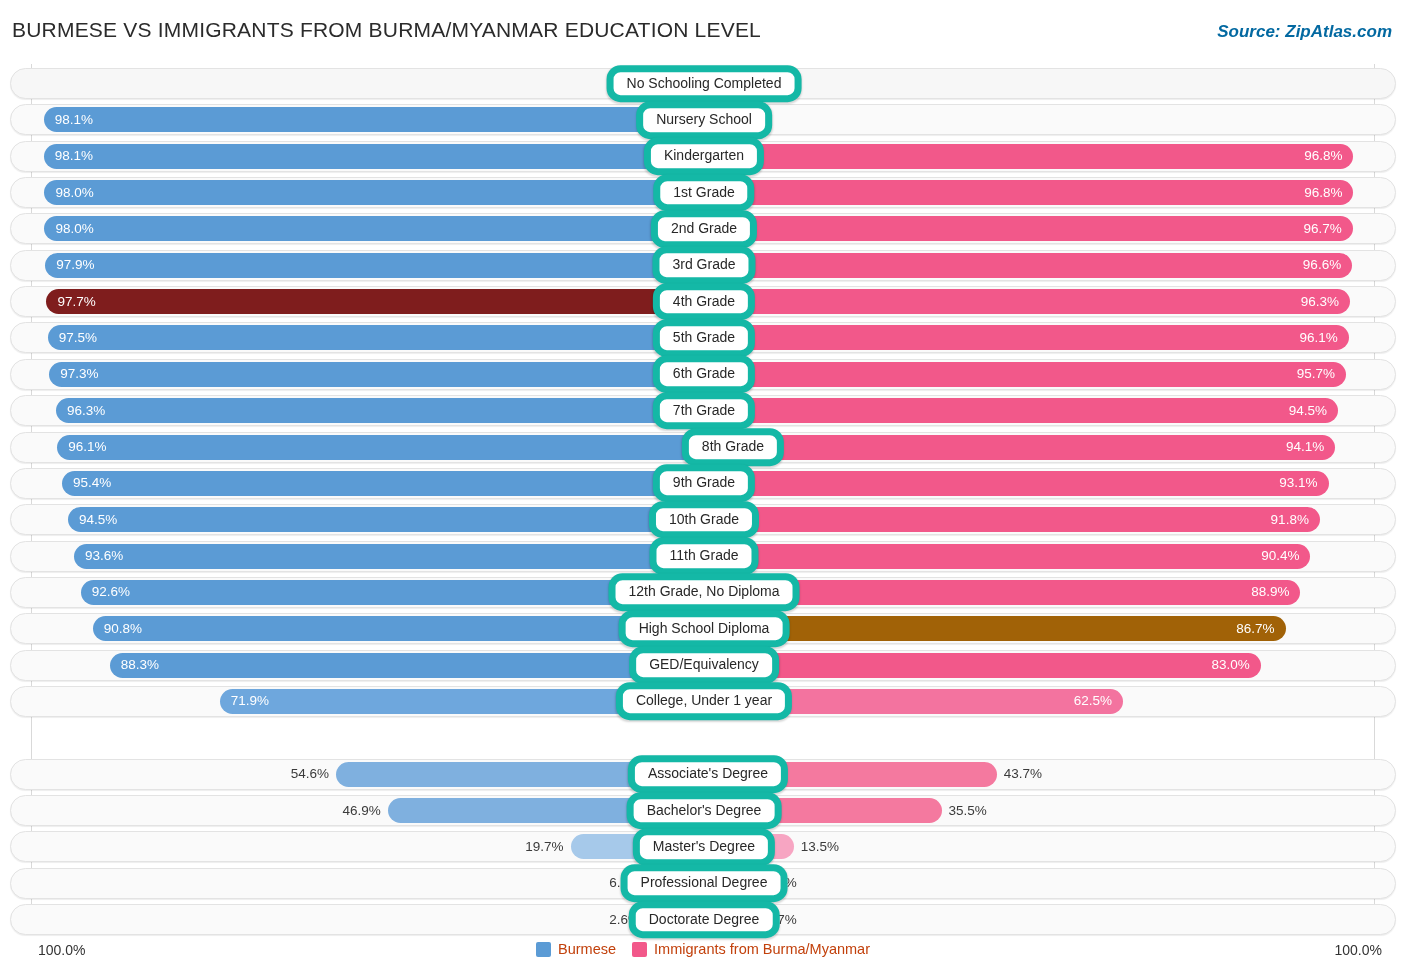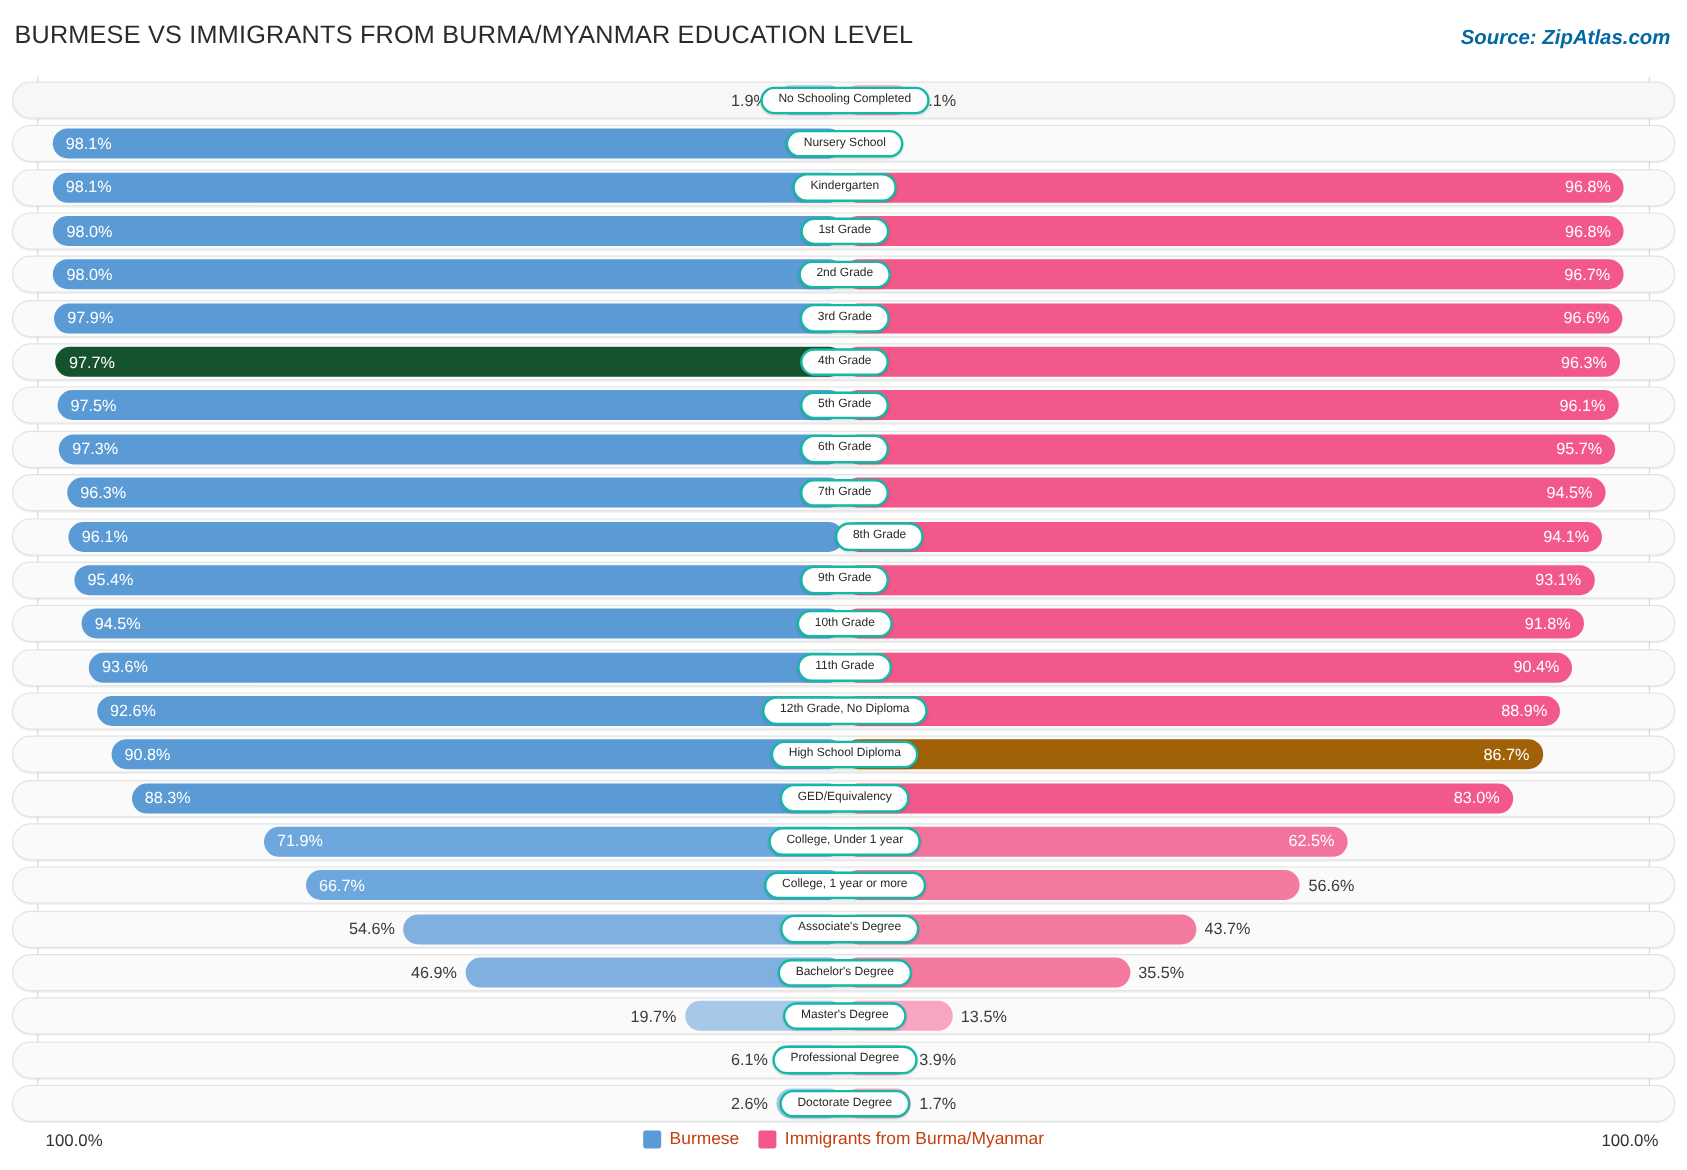--- a/index.html
+++ b/index.html
@@ -86,24 +86,24 @@
   .bar-label.inside-right { right: 11px; color: #ffffff; }
   .bar-label.outside-left  { right: calc(100% + 7px); color: #3b3b3b; }
   .bar-label.outside-right { left: calc(100% + 7px);  color: #3b3b3b; }
 
   .cat-pill {
     position: absolute;
     top: 50%;
     left: 703px;
     transform: translate(-50%, -50%);
     background: #ffffff;
-    border: 2px solid #14b8a6;
+    border: 7px solid #14b8a6;
     border-radius: 14px;
     padding: 4px 13px 5px 13px;
-    font-size: 10px;
+    font-size: 14px;
     color: #282828;
     white-space: nowrap;
     box-shadow: 0 1px 2px rgba(0,0,0,0.16);
     z-index: 5;
     line-height: 1.05;
   }
 
   
   #footer {
     position: absolute;
@@ -200,21 +200,21 @@
       <div class="row" style="top: 185.75px;">
         <div class="bar left" style="width: 657.888px; background: rgb(91, 155, 213);">
           <span class="bar-label inside-left">97.9%</span>
         </div>
         <div class="bar right" style="width: 649.152px; background: rgb(242, 88, 138);">
           <span class="bar-label inside-right">96.6%</span>
         </div>
         <div class="cat-pill" style="left: 693px;">3rd Grade</div>
       </div>
       <div class="row" style="top: 222.1px;">
-        <div class="bar left" style="width: 656.544px; background: #14532d; text-align: right;">
+        <div class="bar left" style="width: 656.544px; background: #7f1d1d; text-align: right;">
           <span class="bar-label inside-left">97.7%</span>
         </div>
         <div class="bar right" style="width: 647.136px; background: rgb(242, 88, 138);">
           <span class="bar-label inside-right">96.3%</span>
         </div>
         <div class="cat-pill" style="left: 693px;">4th Grade</div>
       </div>
       <div class="row" style="top: 258.45px;">
         <div class="bar left" style="width: 655.2px; background: rgb(91, 155, 213);">
           <span class="bar-label inside-left">97.5%</span>
@@ -306,29 +306,20 @@
         <div class="cat-pill" style="left: 693px;">GED/Equivalency</div>
       </div>
       <div class="row" style="top: 621.95px;">
         <div class="bar left" style="width: 483.168px; background: rgb(110, 167, 221);">
           <span class="bar-label inside-left">71.9%</span>
         </div>
         <div class="bar right" style="width: 420px; background: rgb(243, 115, 159);">
           <span class="bar-label inside-right">62.5%</span>
         </div>
         <div class="cat-pill" style="left: 693px;">College, Under 1 year</div>
-      </div>
-      <div class="row" style="top: 658.3px;">
-        <div class="bar left" style="width: 448.224px; background: rgb(110, 167, 221);">
-          <span class="bar-label inside-left">66.7%</span>
-        </div>
-        <div class="bar right" style="width: 380.352px; background: rgb(244, 121, 159);">
-          <span class="bar-label outside-right">56.6%</span>
-        </div>
-        <div class="cat-pill" style="left: 693px;">College, 1 year or more</div>
       </div>
       <div class="row" style="top: 694.65px;">
         <div class="bar left" style="width: 366.912px; background: rgb(127, 176, 223);">
           <span class="bar-label outside-left">54.6%</span>
         </div>
         <div class="bar right" style="width: 293.664px; background: rgb(244, 121, 159);">
           <span class="bar-label outside-right">43.7%</span>
         </div>
         <div class="cat-pill" style="left: 697px;">Associate's Degree</div>
       </div>

